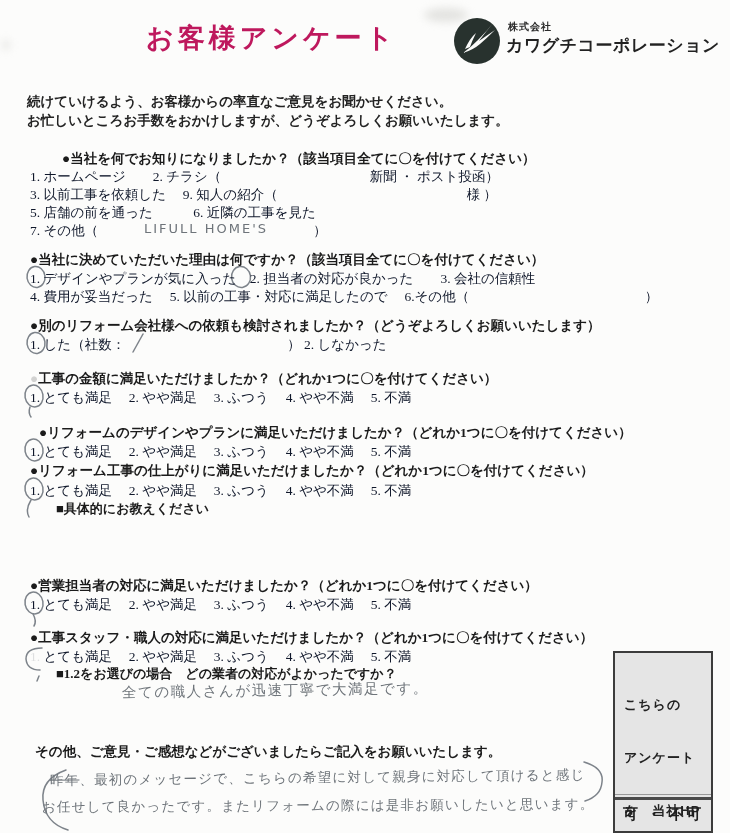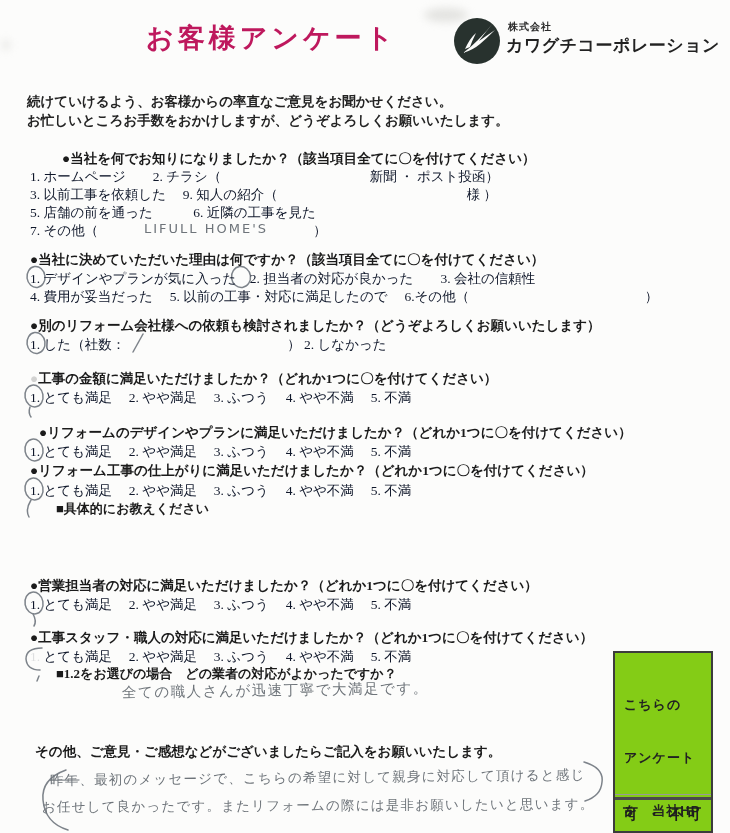--- a/index.html
+++ b/index.html
@@ -14,21 +14,21 @@
   .ql{font-size:13.5px;color:#0f172a;}
   .sub{font-size:13px;font-weight:bold;color:#1b1b1b;}
   .faint{opacity:.18;}
   .ghost{opacity:.12;}
   .hand{font-family:"DejaVu Sans",sans-serif;color:#6e747a;}
   .hand-lat{font-size:13px;letter-spacing:2px;}
   .hand-jp{font-size:14.5px;letter-spacing:1.5px;}
   .hand-cm{font-size:13.5px;letter-spacing:1.2px;}
   .strike{text-decoration:line-through;text-align:center;}
   .hpbox{position:absolute;left:613px;top:651px;width:100px;height:182px;border:2px solid #3c3c3c;
-         box-sizing:border-box;background:#84cc16;}
+         box-sizing:border-box;background:#e5e5e5;}
   .hpbox-text{position:absolute;left:9px;top:7px;font-family:"Liberation Sans",sans-serif;
               font-size:13px;font-weight:bold;line-height:17.8px;color:#222;letter-spacing:1px;white-space:pre;}
   .hp-divider{position:absolute;left:0;width:100%;height:3px;background:#4a4a4a;top:144px;}
   .hp-divider2{position:absolute;left:0;width:100%;height:1px;background:#999;top:141px;}
   .hp-choice{position:absolute;left:8px;top:152px;font-family:"Liberation Sans",sans-serif;
              font-size:15px;font-weight:bold;color:#1d1d1d;letter-spacing:2px;}
   .smudge{position:absolute;background:#cfcfcb;filter:blur(4px);border-radius:50%;}
   svg.overlay{position:absolute;left:0;top:0;pointer-events:none;}
 </style>
 </head>

